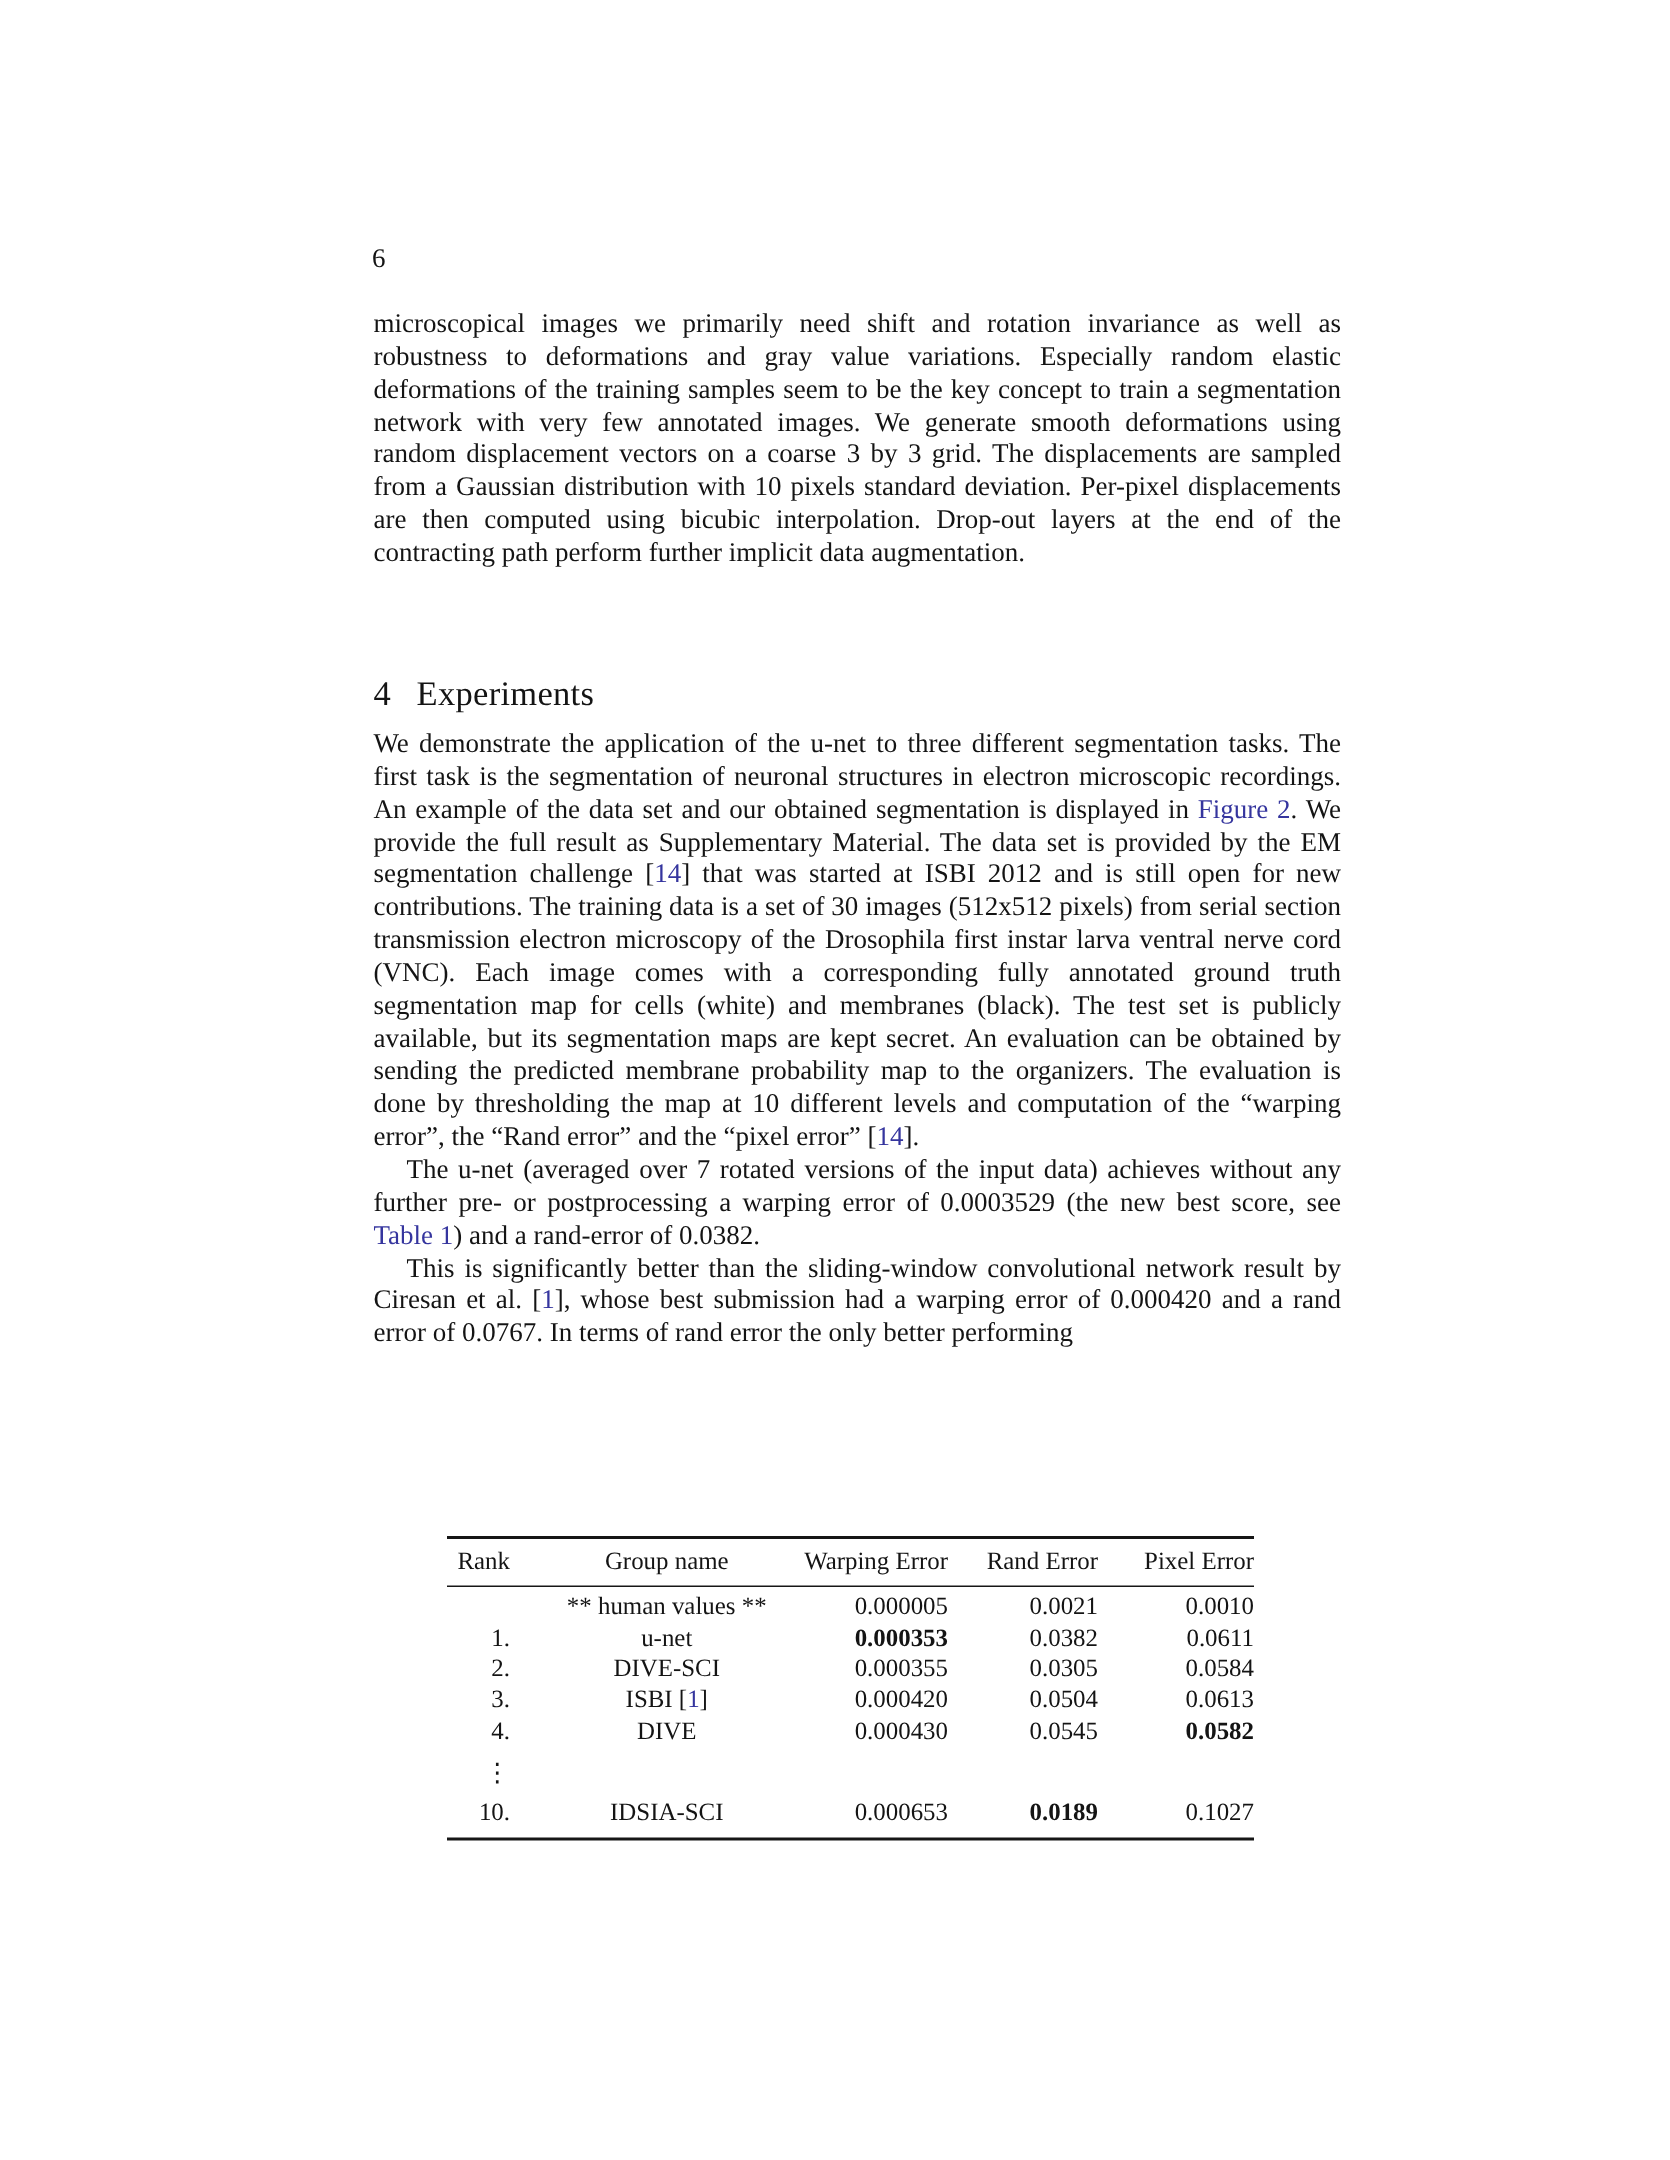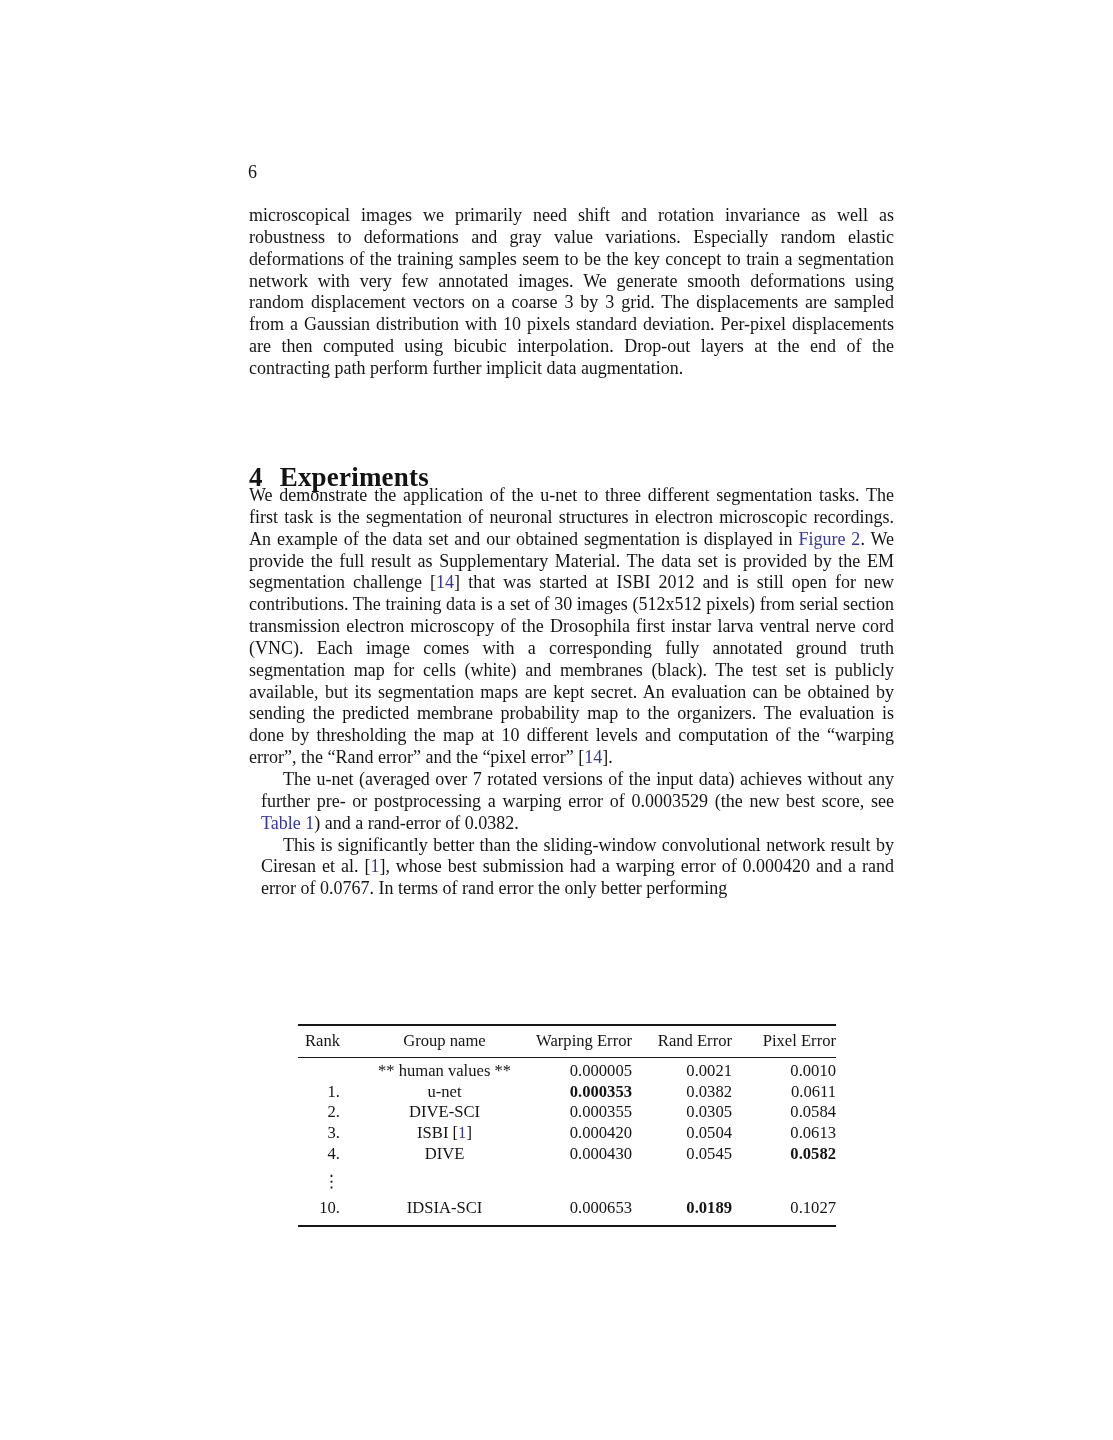--- a/index.html
+++ b/index.html
@@ -9,23 +9,23 @@
     background:#ffffff;
     color:#141414;
     font-family:"Liberation Serif","DejaVu Serif",serif;
     overflow:hidden;
   }
   .abs{position:absolute;}
   .pagenum{left:248px;top:161px;font-size:18px;line-height:22px;}
   .col{left:249px;width:645px;}
   .body{font-size:18px;line-height:21.85px;text-align:justify;}
   .body p{margin:0;}
-  .body p.indent{text-indent:22px;margin-left:12px;}
+  .body p.indent{text-indent:22px;}
   .flow-intro{top:205px;}
-  .heading{left:249px;top:462px;font-size:27px;font-weight:bold;letter-spacing:.2px;}
+  .heading{left:249px;top:450px;font-size:23px;font-weight:normal;letter-spacing:.2px;}
   .heading .sec-num{margin-right:17px;}
   .flow-main{top:485px;}
   .lnk{color:var(--link,#35359e);text-decoration:none;cursor:pointer;}
   .caption{top:955px;font-size:16.4px;line-height:20px;text-align:justify;}
   .caption b{font-weight:bold;}
   .tablewrap{left:298px;top:1012px;width:538px;}
   table.rank{
     border-collapse:collapse;table-layout:fixed;width:538px;
     font-size:16.6px;color:#141414;
     border-top:2px solid #161616;border-bottom:2px solid #161616;margin-top:12px;

